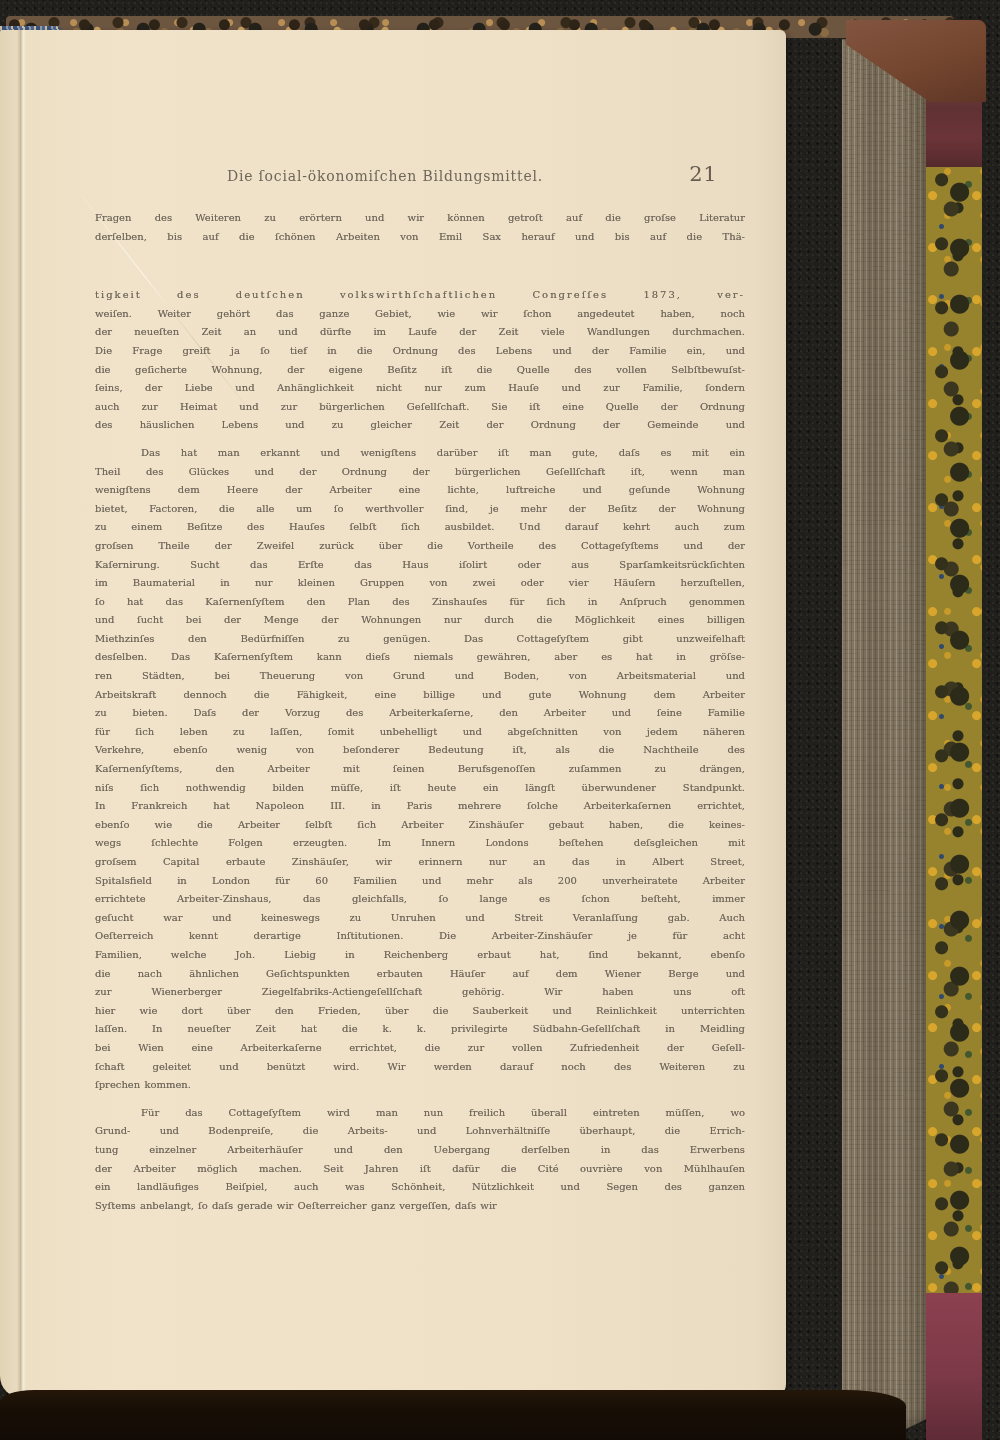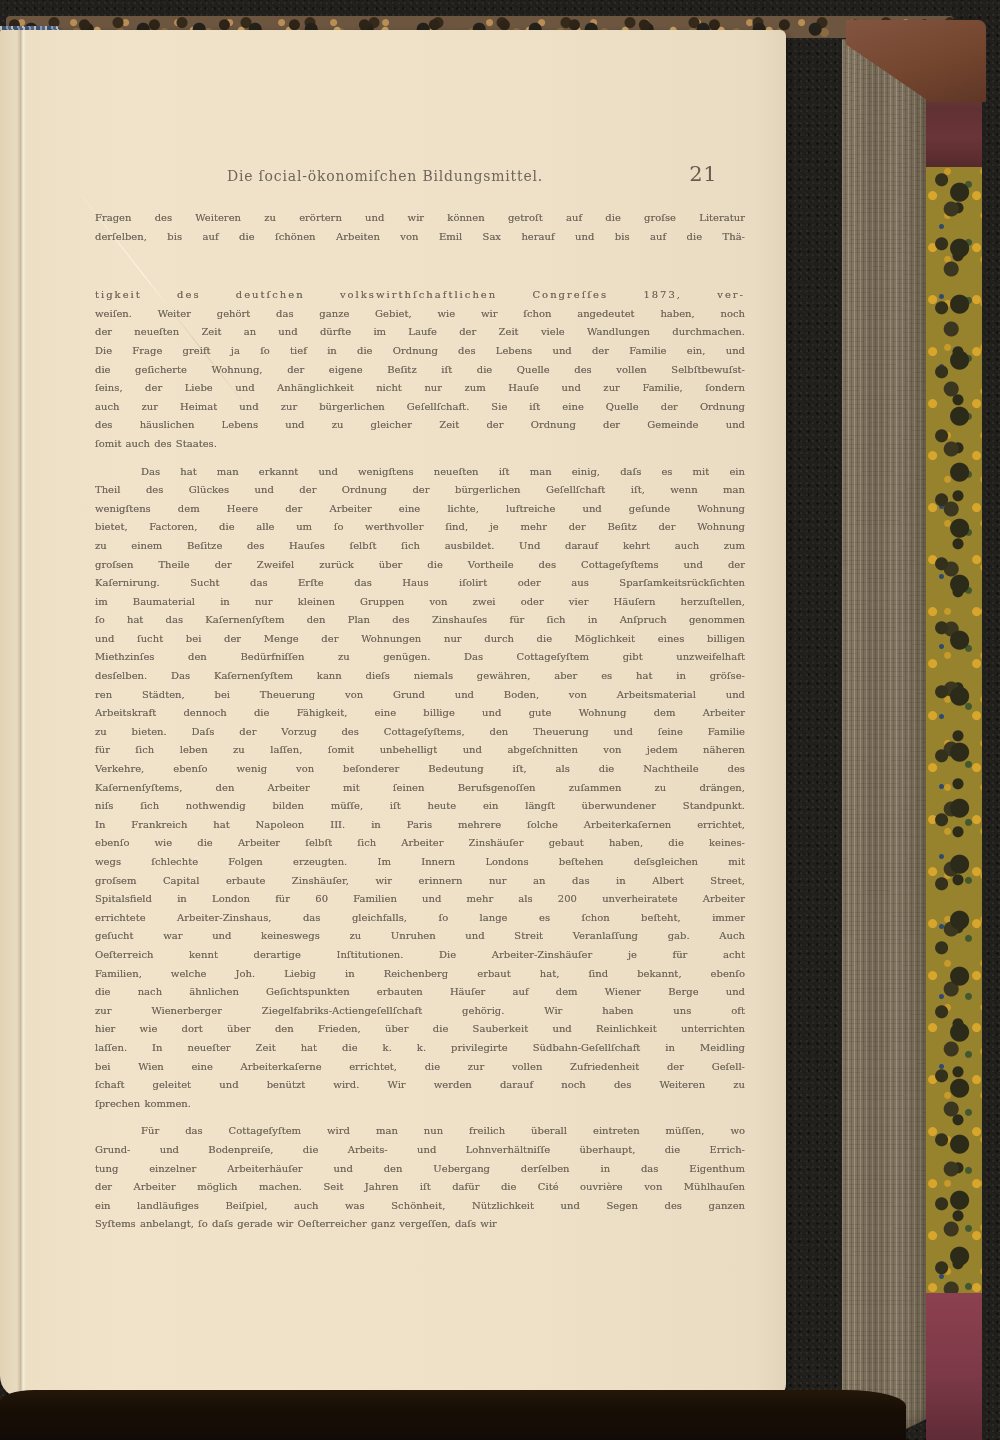--- a/index.html
+++ b/index.html
@@ -169,38 +169,37 @@
         <div class="text-line first">Fragen des Weiteren zu erörtern und wir können getroſt auf die groſse Literatur</div>
         <div class="text-line">derſelben, bis auf die ſchönen Arbeiten von Emil Sax herauf und bis auf die Thä-</div>
         <div class="text-line" style="letter-spacing: 2px; margin-top: 40px;">tigkeit des deutſchen volkswirthſchaftlichen Congreſſes 1873, ver-</div>
         <div class="text-line">weiſen. Weiter gehört das ganze Gebiet, wie wir ſchon angedeutet haben, noch</div>
         <div class="text-line">der neueſten Zeit an und dürfte im Laufe der Zeit viele Wandlungen durchmachen.</div>
         <div class="text-line">Die Frage greift ja ſo tief in die Ordnung des Lebens und der Familie ein, und</div>
         <div class="text-line">die geſicherte Wohnung, der eigene Beſitz iſt die Quelle des vollen Selbſtbewuſst-</div>
         <div class="text-line">ſeins, der Liebe und Anhänglichkeit nicht nur zum Hauſe und zur Familie, ſondern</div>
         <div class="text-line">auch zur Heimat und zur bürgerlichen Geſellſchaft. Sie iſt eine Quelle der Ordnung</div>
         <div class="text-line">des häuslichen Lebens und zu gleicher Zeit der Ordnung der Gemeinde und</div>
-        <div class="text-line last">ſomit auch des Staates.</div>
       </div>
       <div class="paragraph indented">
-        <div class="text-line first">Das hat man erkannt und wenigſtens neueſten iſt man einig, daſs es mit ein</div>
+        <div class="text-line first">Das hat man erkannt und wenigſtens darüber iſt man gute, daſs es mit ein</div>
         <div class="text-line">Theil des Glückes und der Ordnung der bürgerlichen Geſellſchaft iſt, wenn man</div>
         <div class="text-line">wenigſtens dem Heere der Arbeiter eine lichte, luftreiche und geſunde Wohnung</div>
         <div class="text-line">bietet, Factoren, die alle um ſo werthvoller ſind, je mehr der Beſitz der Wohnung</div>
         <div class="text-line">zu einem Beſitze des Hauſes ſelbſt ſich ausbildet. Und darauf kehrt auch zum</div>
         <div class="text-line">groſsen Theile der Zweifel zurück über die Vortheile des Cottageſyſtems und der</div>
         <div class="text-line">Kaſernirung. Sucht das Erſte das Haus iſolirt oder aus Sparſamkeitsrückſichten</div>
         <div class="text-line">im Baumaterial in nur kleinen Gruppen von zwei oder vier Häuſern herzuſtellen,</div>
         <div class="text-line">ſo hat das Kaſernenſyſtem den Plan des Zinshauſes für ſich in Anſpruch genommen</div>
         <div class="text-line">und ſucht bei der Menge der Wohnungen nur durch die Möglichkeit eines billigen</div>
         <div class="text-line">Miethzinſes den Bedürfniſſen zu genügen. Das Cottageſyſtem gibt unzweifelhaft</div>
         <div class="text-line">desſelben. Das Kaſernenſyſtem kann dieſs niemals gewähren, aber es hat in gröſse-</div>
         <div class="text-line">ren Städten, bei Theuerung von Grund und Boden, von Arbeitsmaterial und</div>
         <div class="text-line">Arbeitskraft dennoch die Fähigkeit, eine billige und gute Wohnung dem Arbeiter</div>
-        <div class="text-line">zu bieten. Daſs der Vorzug des Cottageſyſtems, den Theuerung und ſeine Familie</div>
+        <div class="text-line">zu bieten. Daſs der Vorzug des Arbeiterkaſerne, den Arbeiter und ſeine Familie</div>
         <div class="text-line">für ſich leben zu laſſen, ſomit unbehelligt und abgeſchnitten von jedem näheren</div>
         <div class="text-line">Verkehre, ebenſo wenig von beſonderer Bedeutung iſt, als die Nachtheile des</div>
         <div class="text-line">Kaſernenſyſtems, den Arbeiter mit ſeinen Berufsgenoſſen zuſammen zu drängen,</div>
         <div class="text-line">niſs ſich nothwendig bilden müſſe, iſt heute ein längſt überwundener Standpunkt.</div>
         <div class="text-line">In Frankreich hat Napoleon III. in Paris mehrere ſolche Arbeiterkaſernen errichtet,</div>
         <div class="text-line">ebenſo wie die Arbeiter ſelbſt ſich Arbeiter Zinshäuſer gebaut haben, die keines-</div>
         <div class="text-line">wegs ſchlechte Folgen erzeugten. Im Innern Londons beſtehen deſsgleichen mit</div>
         <div class="text-line">groſsem Capital erbaute Zinshäuſer, wir erinnern nur an das in Albert Street,</div>
         <div class="text-line">Spitalsfield in London für 60 Familien und mehr als 200 unverheiratete Arbeiter</div>
         <div class="text-line">errichtete Arbeiter-Zinshaus, das gleichfalls, ſo lange es ſchon beſteht, immer</div>
@@ -211,21 +210,21 @@
         <div class="text-line">zur Wienerberger Ziegelfabriks-Actiengeſellſchaft gehörig. Wir haben uns oft</div>
         <div class="text-line">hier wie dort über den Frieden, über die Sauberkeit und Reinlichkeit unterrichten</div>
         <div class="text-line">laſſen. In neueſter Zeit hat die k. k. privilegirte Südbahn-Geſellſchaft in Meidling</div>
         <div class="text-line">bei Wien eine Arbeiterkaſerne errichtet, die zur vollen Zufriedenheit der Geſell-</div>
         <div class="text-line">ſchaft geleitet und benützt wird. Wir werden darauf noch des Weiteren zu</div>
         <div class="text-line last">ſprechen kommen.</div>
       </div>
       <div class="paragraph indented">
         <div class="text-line first">Für das Cottageſyſtem wird man nun freilich überall eintreten müſſen, wo</div>
         <div class="text-line">Grund- und Bodenpreiſe, die Arbeits- und Lohnverhältniſſe überhaupt, die Errich-</div>
-        <div class="text-line">tung einzelner Arbeiterhäuſer und den Uebergang derſelben in das Eigenthum</div>
+        <div class="text-line">tung einzelner Arbeiterhäuſer und den Uebergang derſelben in das Erwerbens</div>
         <div class="text-line">der Arbeiter möglich machen. Seit Jahren iſt dafür die Cité ouvrière von Mühlhauſen</div>
         <div class="text-line">ein landläufiges Beiſpiel, auch was Schönheit, Nützlichkeit und Segen des ganzen</div>
         <div class="text-line last">Syſtems anbelangt, ſo daſs gerade wir Oeſterreicher ganz vergeſſen, daſs wir</div>
       </div>
     </div>
 </div>
 
 <div class="bottom-shadow"></div>
 
 </body></html>

